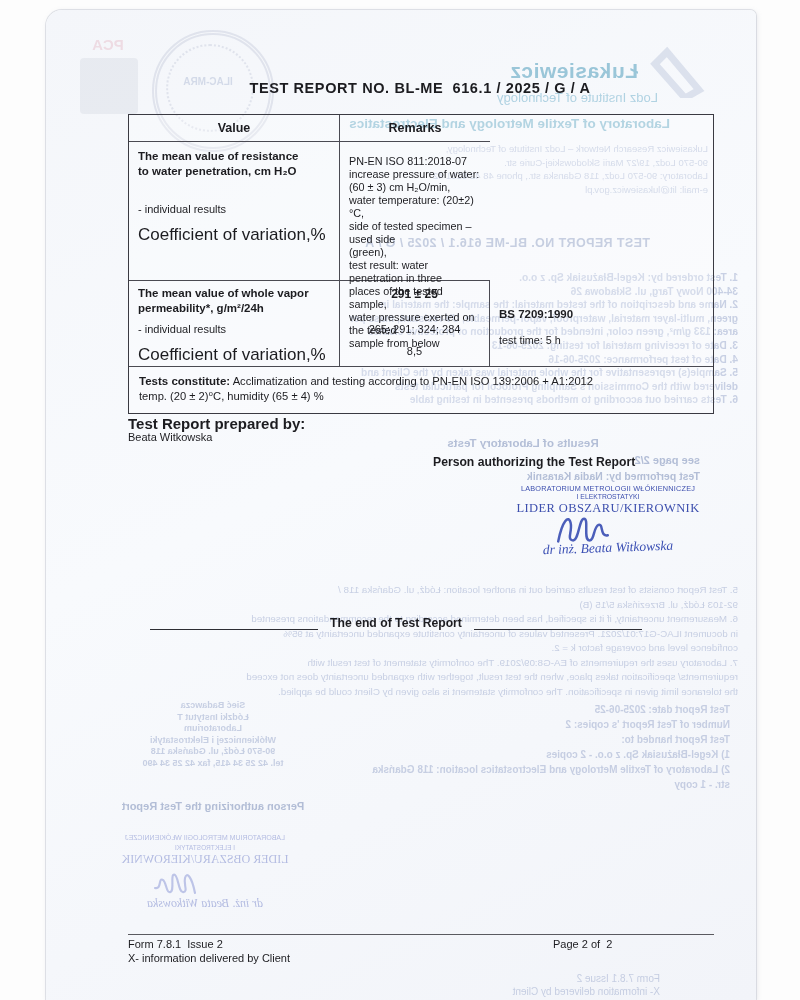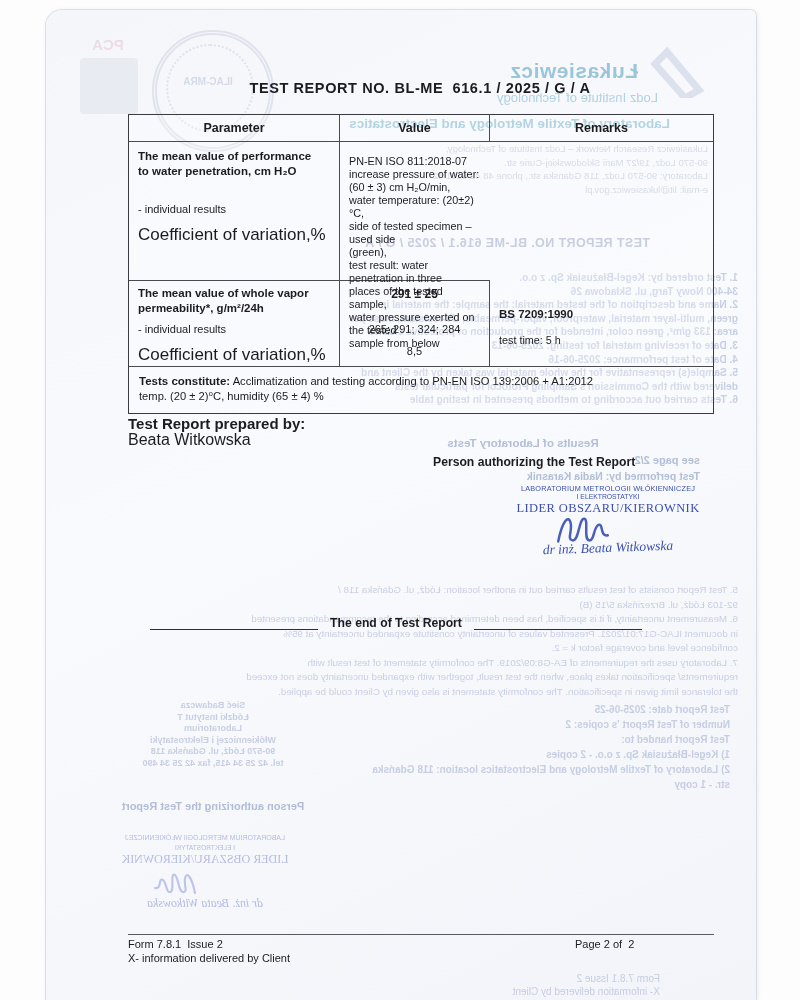--- a/index.html
+++ b/index.html
@@ -36,37 +36,37 @@
   .p-cov{position:absolute;left:9px;font-size:17px;}
   .v-main{position:absolute;left:0;width:100%;text-align:center;font-weight:bold;font-size:12px;}
   .v-sub{position:absolute;left:0;width:100%;text-align:center;font-size:11px;}
   .r1 .p-ind,.r1 .v-ind{top:61px;} .r1 .p-cov,.r1 .v-cov{top:83px;}
   .r2 .p-ind,.r2 .v-ind{top:42px;} .r2 .p-cov,.r2 .v-cov{top:64px;}
   .rem{padding:5px 8px 4px 9px;font-size:10.8px;line-height:13px;white-space:pre-line;margin-top:8px;}
   .rem-title{font-weight:bold;font-size:11.5px;}
   .cond{padding:7px 10px 9px 10px;font-size:11.2px;line-height:15px;}
   .cond b{font-size:11.5px;}
   #prepared{left:128px;top:415px;font-weight:bold;font-size:15px;}
-  #prepared-name{left:128px;top:431px;font-size:16px;}
+  #prepared-name{left:128px;top:431px;font-size:11px;}
   #authorizing{left:433px;top:455px;font-weight:bold;font-size:12.2px;}
   #stamp{left:503px;top:484px;width:210px;text-align:center;color:#3d4fae;}
   #stamp .s1{font-size:7.3px;letter-spacing:.2px;}
   #stamp .s2{font-size:6.8px;}
   #stamp .s3{font-size:12.5px;font-family:"Liberation Serif","DejaVu Serif",serif;letter-spacing:.4px;margin-top:1px;}
   #sig{left:552px;top:508px;}
   #sig-name{left:498px;top:540px;width:220px;text-align:center;color:#3c50b4;
     font-family:"Liberation Serif","DejaVu Serif",serif;font-style:italic;font-size:13.5px;transform:rotate(-2deg);}
   #endline{left:150px;top:568px;width:492px;display:flex;align-items:flex-end;margin-top:48px;}
   #endline .uline{flex:1;border-bottom:1.5px solid #2d2d33;height:13px;}
   #endline .elabel{font-weight:bold;font-size:12.2px;margin:0 12px;white-space:pre;}
   #footrule{left:128px;top:934px;width:586px;border-top:1.4px solid #5a5a60;height:0;}
   .foot{font-size:11px;white-space:pre;}
   #foot-form{left:128px;top:938px;}
   #foot-note{left:128px;top:952px;}
-  #foot-page{left:575px;top:938px;}
+  #foot-page{left:553px;top:938px;}
 </style>
 </head>
 <body>
 
 <div id="canvas">
   <div id="paper"></div>
 
   <div class="bleed bl-pink" style="left:80px;top:36px;width:56px;font-size:15px;text-align:center;opacity:.55;">PCA</div>
   <div class="bleed" style="left:80px;top:58px;width:58px;height:56px;background:rgba(165,175,195,.16);border-radius:4px;"></div>
   <div class="ring" style="left:152px;top:30px;width:112px;height:112px;border:5px double rgba(150,160,186,.22);"></div>
@@ -130,27 +130,26 @@
   </svg>
   <div class="bleed bl-blue bl-stampfont" style="left:70px;top:896px;width:270px;font-size:12px;font-style:italic;text-align:center;">dr inż. Beata Witkowska</div>
 
   <div class="bleed bl-gray" style="left:430px;top:972px;width:230px;font-size:10px;line-height:13px;">Form 7.8.1  Issue 2
 X- information delivered by Client</div>
 
   <div class="fr" id="title">TEST REPORT NO. BL-ME  616.1 / 2025 / G / A</div>
 
   <div class="fr" id="tbl">
     <div class="trow">
-      <div class="cell hcell">Parameter</div>
       <div class="cell hcell">Value</div>
       <div class="cell hcell">Remarks</div>
     </div>
     <div class="trow">
       <div class="cell r1">
-        <div class="p-main">The mean value of performance
+        <div class="p-main">The mean value of resistance
 to water penetration, cm H₂O</div>
         <div class="p-ind">- individual results</div>
         <div class="p-cov">Coefficient of variation,%</div>
       </div>
       <div class="cell r1">
         <div class="rem">PN-EN ISO 811:2018-07
 increase pressure of water:
 (60 ± 3) cm H₂O/min,
 water temperature: (20±2)°C,
 side of tested specimen – used side

